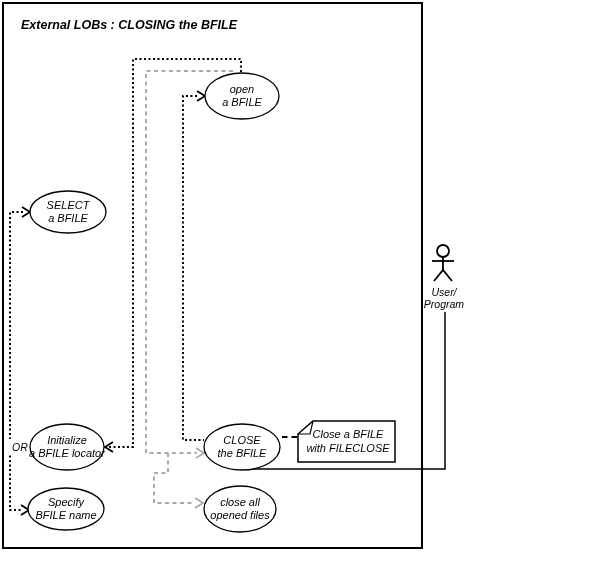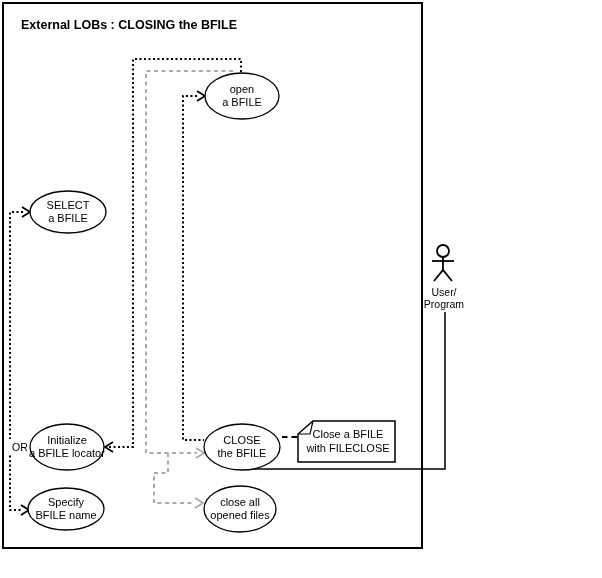--- a/index.html
+++ b/index.html
@@ -2,20 +2,21 @@
 <html><head>
 <meta charset="utf-8">
 <style>
   html, body { margin: 0; padding: 0; background: #ffffff; }
   .canvas {
     position: relative;
     width: 602px;
     height: 578px;
     background: #ffffff;
     font-family: "Liberation Sans", sans-serif;
+    font-style: italic;
   }
   svg text {
     font-family: "Liberation Sans", sans-serif;
     font-size: 11px;
     fill: #000000;
   }
   svg text.title {
     font-size: 12.5px;
     font-weight: bold;
   }

